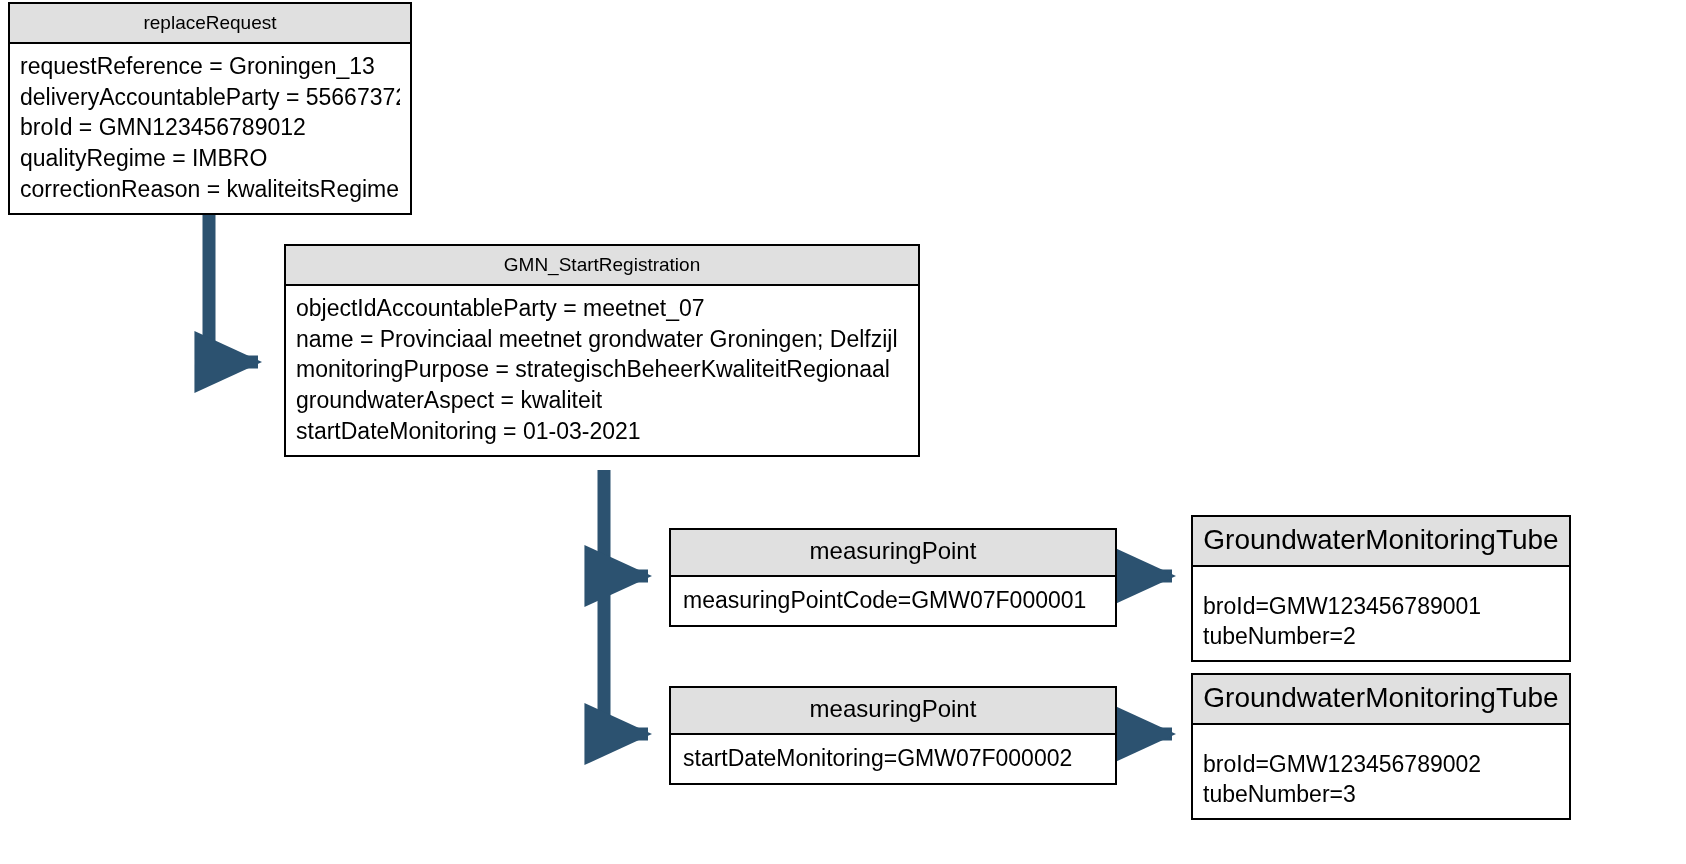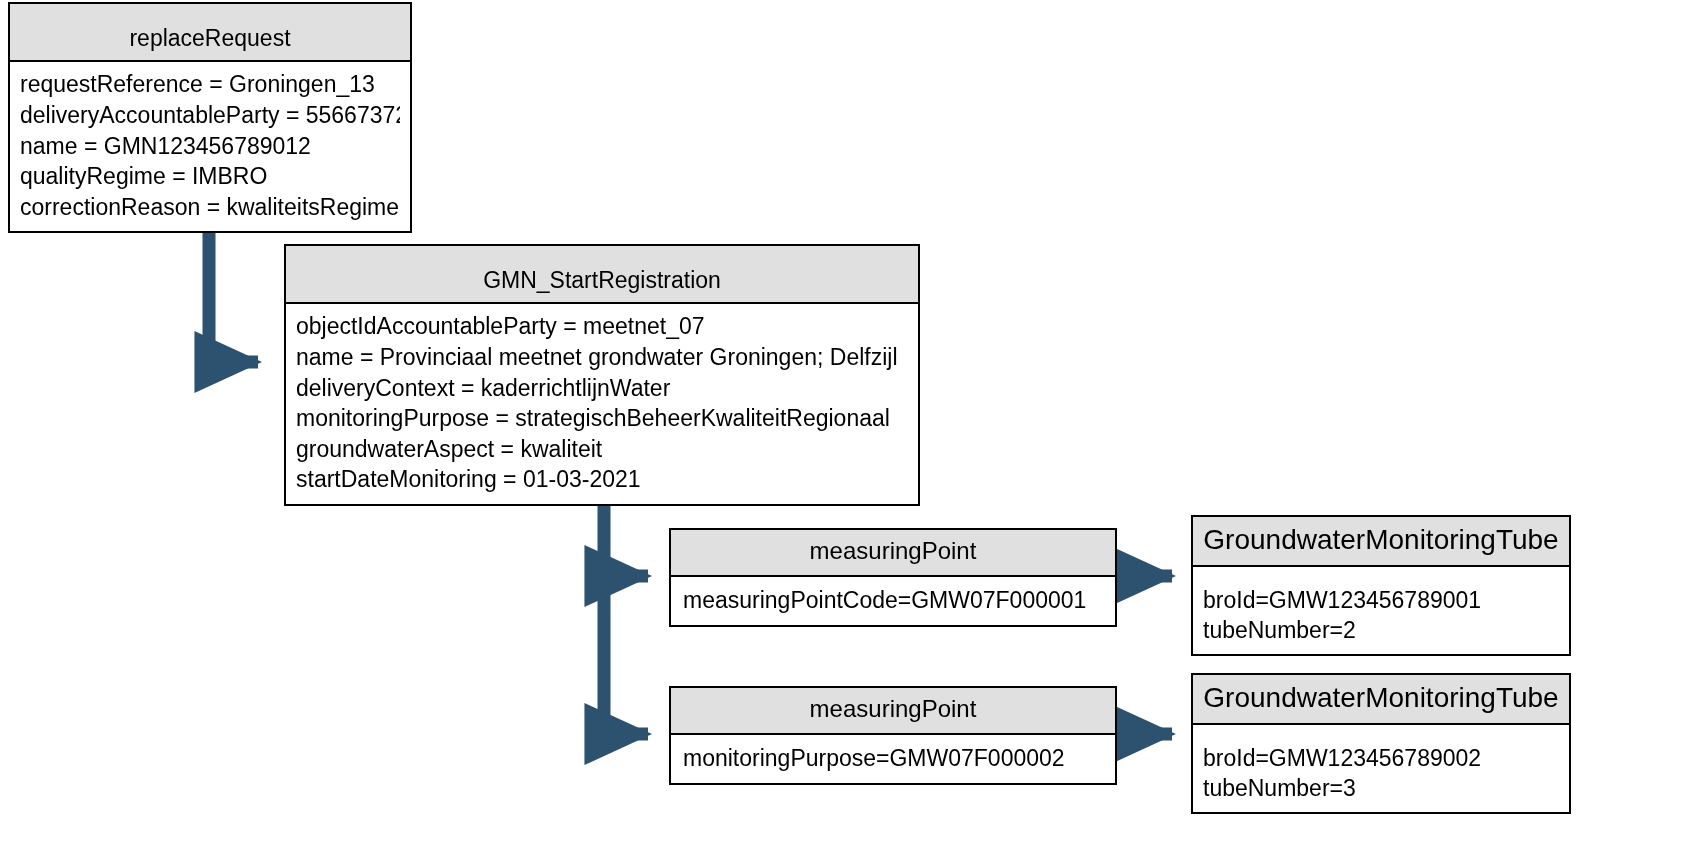--- a/index.html
+++ b/index.html
@@ -36,23 +36,23 @@
     z-index: 2;
     box-sizing: border-box;
     border: 2px solid #000000;
     background: #ffffff;
   }
   .node-title {
     box-sizing: border-box;
     background: #e0e0e0;
     border-bottom: 2px solid #000000;
     text-align: center;
-    font-size: 23px;
+    font-size: 19px;
     line-height: 1.28;
-    padding: 20px 8px 7px 8px;
+    padding: 7px 8px 7px 8px;
     white-space: nowrap;
     overflow: hidden;
   }
   .node-body {
     box-sizing: border-box;
     padding: 7px 10px 9px 10px;
     font-size: 23px;
     line-height: 1.33;
   }
   .attr {
@@ -69,21 +69,21 @@
   #node-tube-2                { left: 1191px; top: 673px; width: 380px; }
 
   
   #node-measuring-point-1 .node-title,
   #node-measuring-point-2 .node-title { font-size: 24px; padding: 6px 8px 8px; }
   #node-measuring-point-1 .node-body,
   #node-measuring-point-2 .node-body  { font-size: 23px; padding: 8px 12px 10px; }
   #node-tube-1 .node-title,
   #node-tube-2 .node-title { font-size: 28px; padding: 5px 8px 7px; }
   #node-tube-1 .node-body,
-  #node-tube-2 .node-body  { font-size: 23px; padding: 18px 10px 8px; }
+  #node-tube-2 .node-body  { font-size: 23px; padding: 24px 10px 8px; }
 </style>
 </head>
 <body>
 
 <div id="canvas">
 
   <svg id="connectors" viewBox="0 0 1686 864" width="1686" height="864" xmlns="http://www.w3.org/2000/svg">
     <defs>
       <marker id="arrowhead" viewBox="0 0 10 10" refX="9.4" refY="5" markerWidth="5.2" markerHeight="5.2" orient="auto-start-reverse">
         <path d="M 0 0.4 L 10 5 L 0 9.6 z" fill="#2c5270"></path>
@@ -99,49 +99,48 @@
     <path d="M 1119 576 L 1172 576" fill="none" stroke="#2c5270" stroke-width="13" stroke-linecap="butt" marker-end="url(#arrowhead)"></path>
 
     <path d="M 1119 734 L 1172 734" fill="none" stroke="#2c5270" stroke-width="13" stroke-linecap="butt" marker-end="url(#arrowhead)"></path>
   </svg>
 
   <div class="node" id="node-replace-request">
     <div class="node-title">replaceRequest</div>
     <div class="node-body">
       <div class="attr">requestReference = Groningen_13</div>
       <div class="attr">deliveryAccountableParty = 55667372</div>
-      <div class="attr">name = GMN123456789012</div>
+      <div class="attr">broId = GMN123456789012</div>
       <div class="attr">qualityRegime = IMBRO</div>
       <div class="attr">correctionReason = kwaliteitsRegime</div>
     </div>
   </div>
 
   <div class="node" id="node-gmn-startregistration">
     <div class="node-title">GMN_StartRegistration</div>
     <div class="node-body">
       <div class="attr">objectIdAccountableParty = meetnet_07</div>
       <div class="attr">name = Provinciaal meetnet grondwater Groningen; Delfzijl</div>
-      <div class="attr">deliveryContext = kaderrichtlijnWater</div>
       <div class="attr">monitoringPurpose = strategischBeheerKwaliteitRegionaal</div>
       <div class="attr">groundwaterAspect = kwaliteit</div>
       <div class="attr">startDateMonitoring = 01-03-2021</div>
     </div>
   </div>
 
   <div class="node" id="node-measuring-point-1">
     <div class="node-title">measuringPoint</div>
     <div class="node-body">
       <div class="attr">measuringPointCode=GMW07F000001</div>
     </div>
   </div>
 
   <div class="node" id="node-measuring-point-2">
     <div class="node-title">measuringPoint</div>
     <div class="node-body">
-      <div class="attr">monitoringPurpose=GMW07F000002</div>
+      <div class="attr">startDateMonitoring=GMW07F000002</div>
     </div>
   </div>
 
   <div class="node" id="node-tube-1">
     <div class="node-title">GroundwaterMonitoringTube</div>
     <div class="node-body">
       <div class="attr">broId=GMW123456789001</div>
       <div class="attr">tubeNumber=2</div>
     </div>
   </div>

